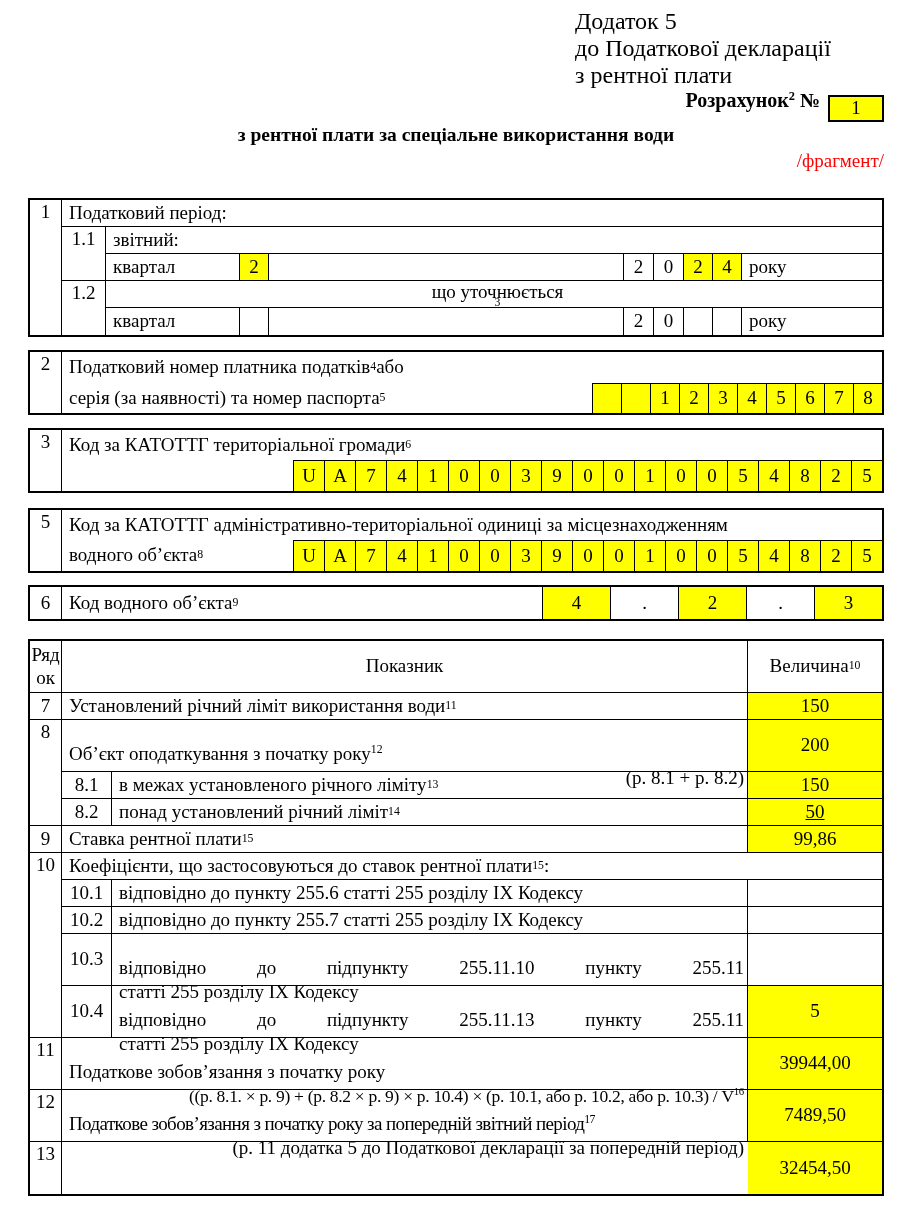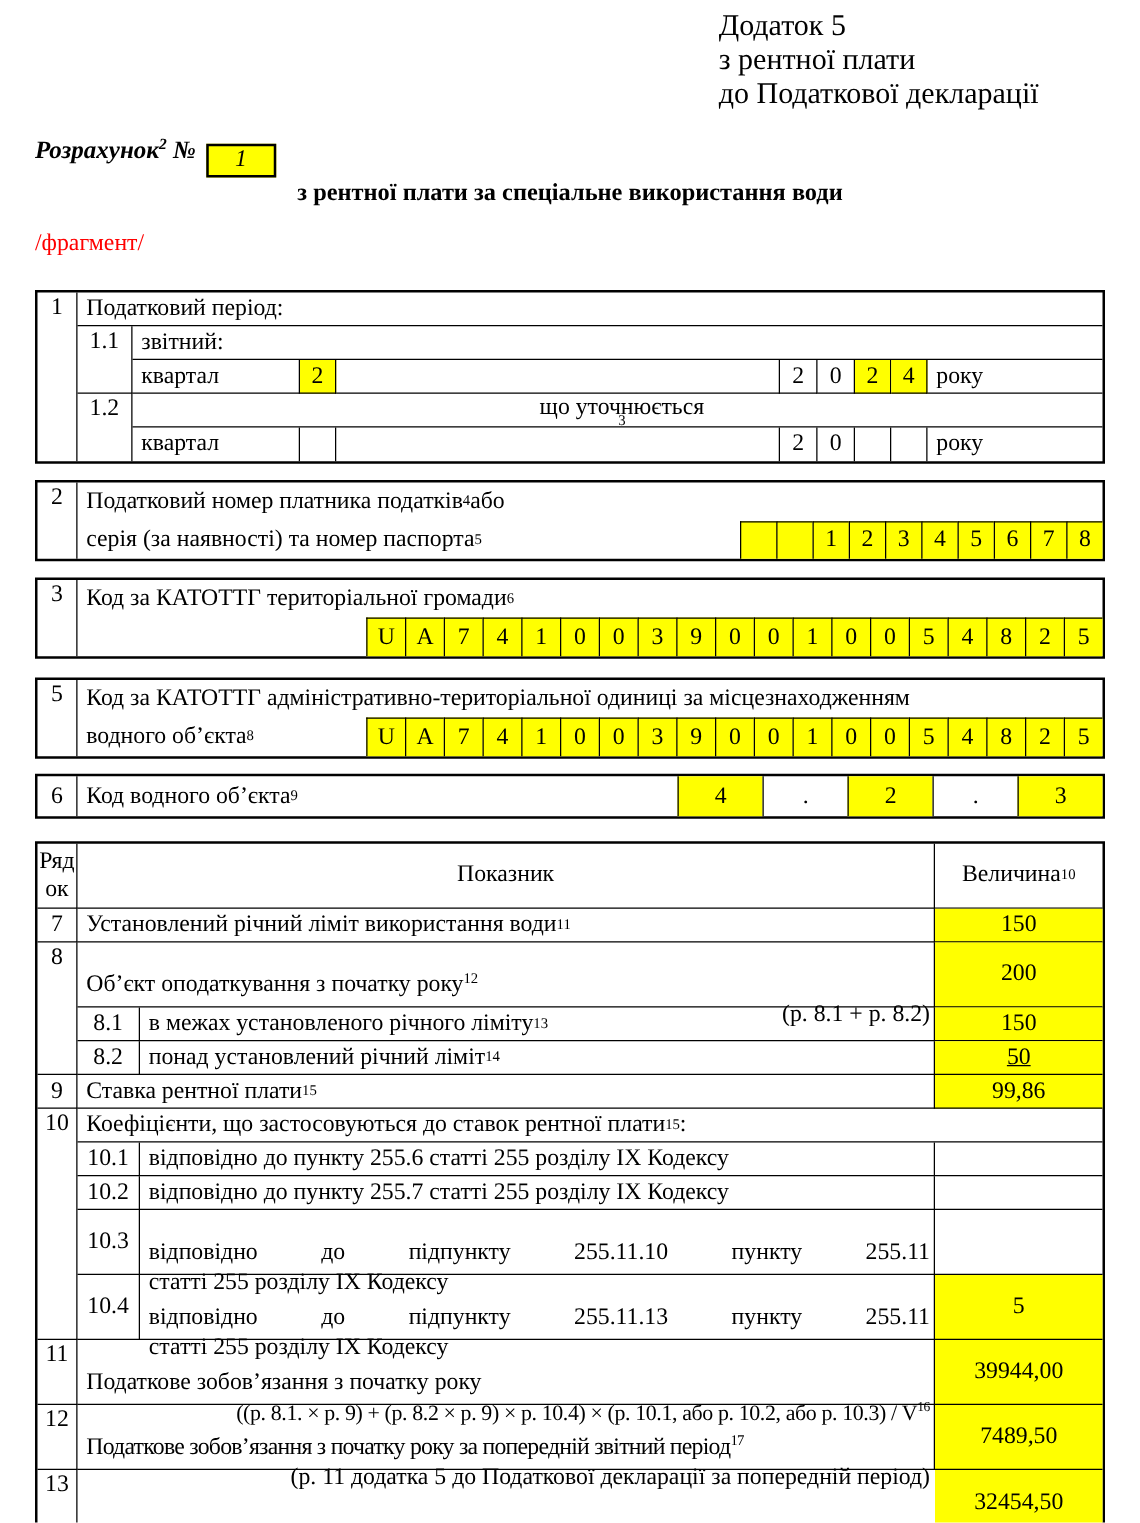--- a/index.html
+++ b/index.html
@@ -10,28 +10,28 @@
     font-size: 19px;
   }
   .sheet { padding: 8px 28px 0 28px; }
   sup { font-size: 62%; line-height: 0; vertical-align: 7px; }
   .b { font-weight: bold; }
 
   
   .doc-header { margin-left: 547px; line-height: 27px; font-size: 24px; }
 
   
-  .title-row { text-align: left; margin-top: 20px; font-size: 20px; font-style: italic; }
+  .title-row { text-align: right; margin-top: 0; font-size: 20px; }
   .numbox {
     display: inline-flex; width: 56px; height: 27px; margin-left: 8px;
     border: 2px solid var(--bd); align-items: center; justify-content: center;
     font-weight: normal; font-size: 19px; vertical-align: -7px;
   }
   .subtitle { text-align: center; margin-top: 2px; font-size: 19.5px; }
-  .fragment { text-align: left; color: var(--red); margin-top: 18px; }
+  .fragment { text-align: right; color: var(--red); margin-top: 4px; }
 
   
   .box { border: 2px solid var(--bd); }
   .br { border-right: 1.5px solid var(--bd); }
   .bb { border-bottom: 1.5px solid var(--bd); }
   .hl { background: var(--hl); }
   .cell { display: flex; align-items: center; overflow: hidden; }
   .ctr { justify-content: center; }
   .top { align-items: flex-start; padding-top: 1px; }
   .pl { padding-left: 7px; }
@@ -125,22 +125,22 @@
   .f17 { font-size: 17.5px; letter-spacing: -0.3px; }
   .cond { letter-spacing: -0.6px; }
 </style>
 </head>
 <body>
 
 <div class="sheet">
 
   <div class="doc-header">
     <div>Додаток 5</div>
+    <div>до Податкової декларації</div>
     <div>з рентної плати</div>
-    <div>до Податкової декларації</div>
   </div>
 
   <div class="title-row">
     <span class="b"><span>Розрахунок</span><sup>2</sup> <span>№</span></span><span class="numbox hl">1</span>
   </div>
   <div class="subtitle b">з рентної плати за спеціальне використання води</div>
   <div class="fragment">/фрагмент/</div>
 
   <div class="box s1">
     <div class="cell ctr top br a-n">1</div>

